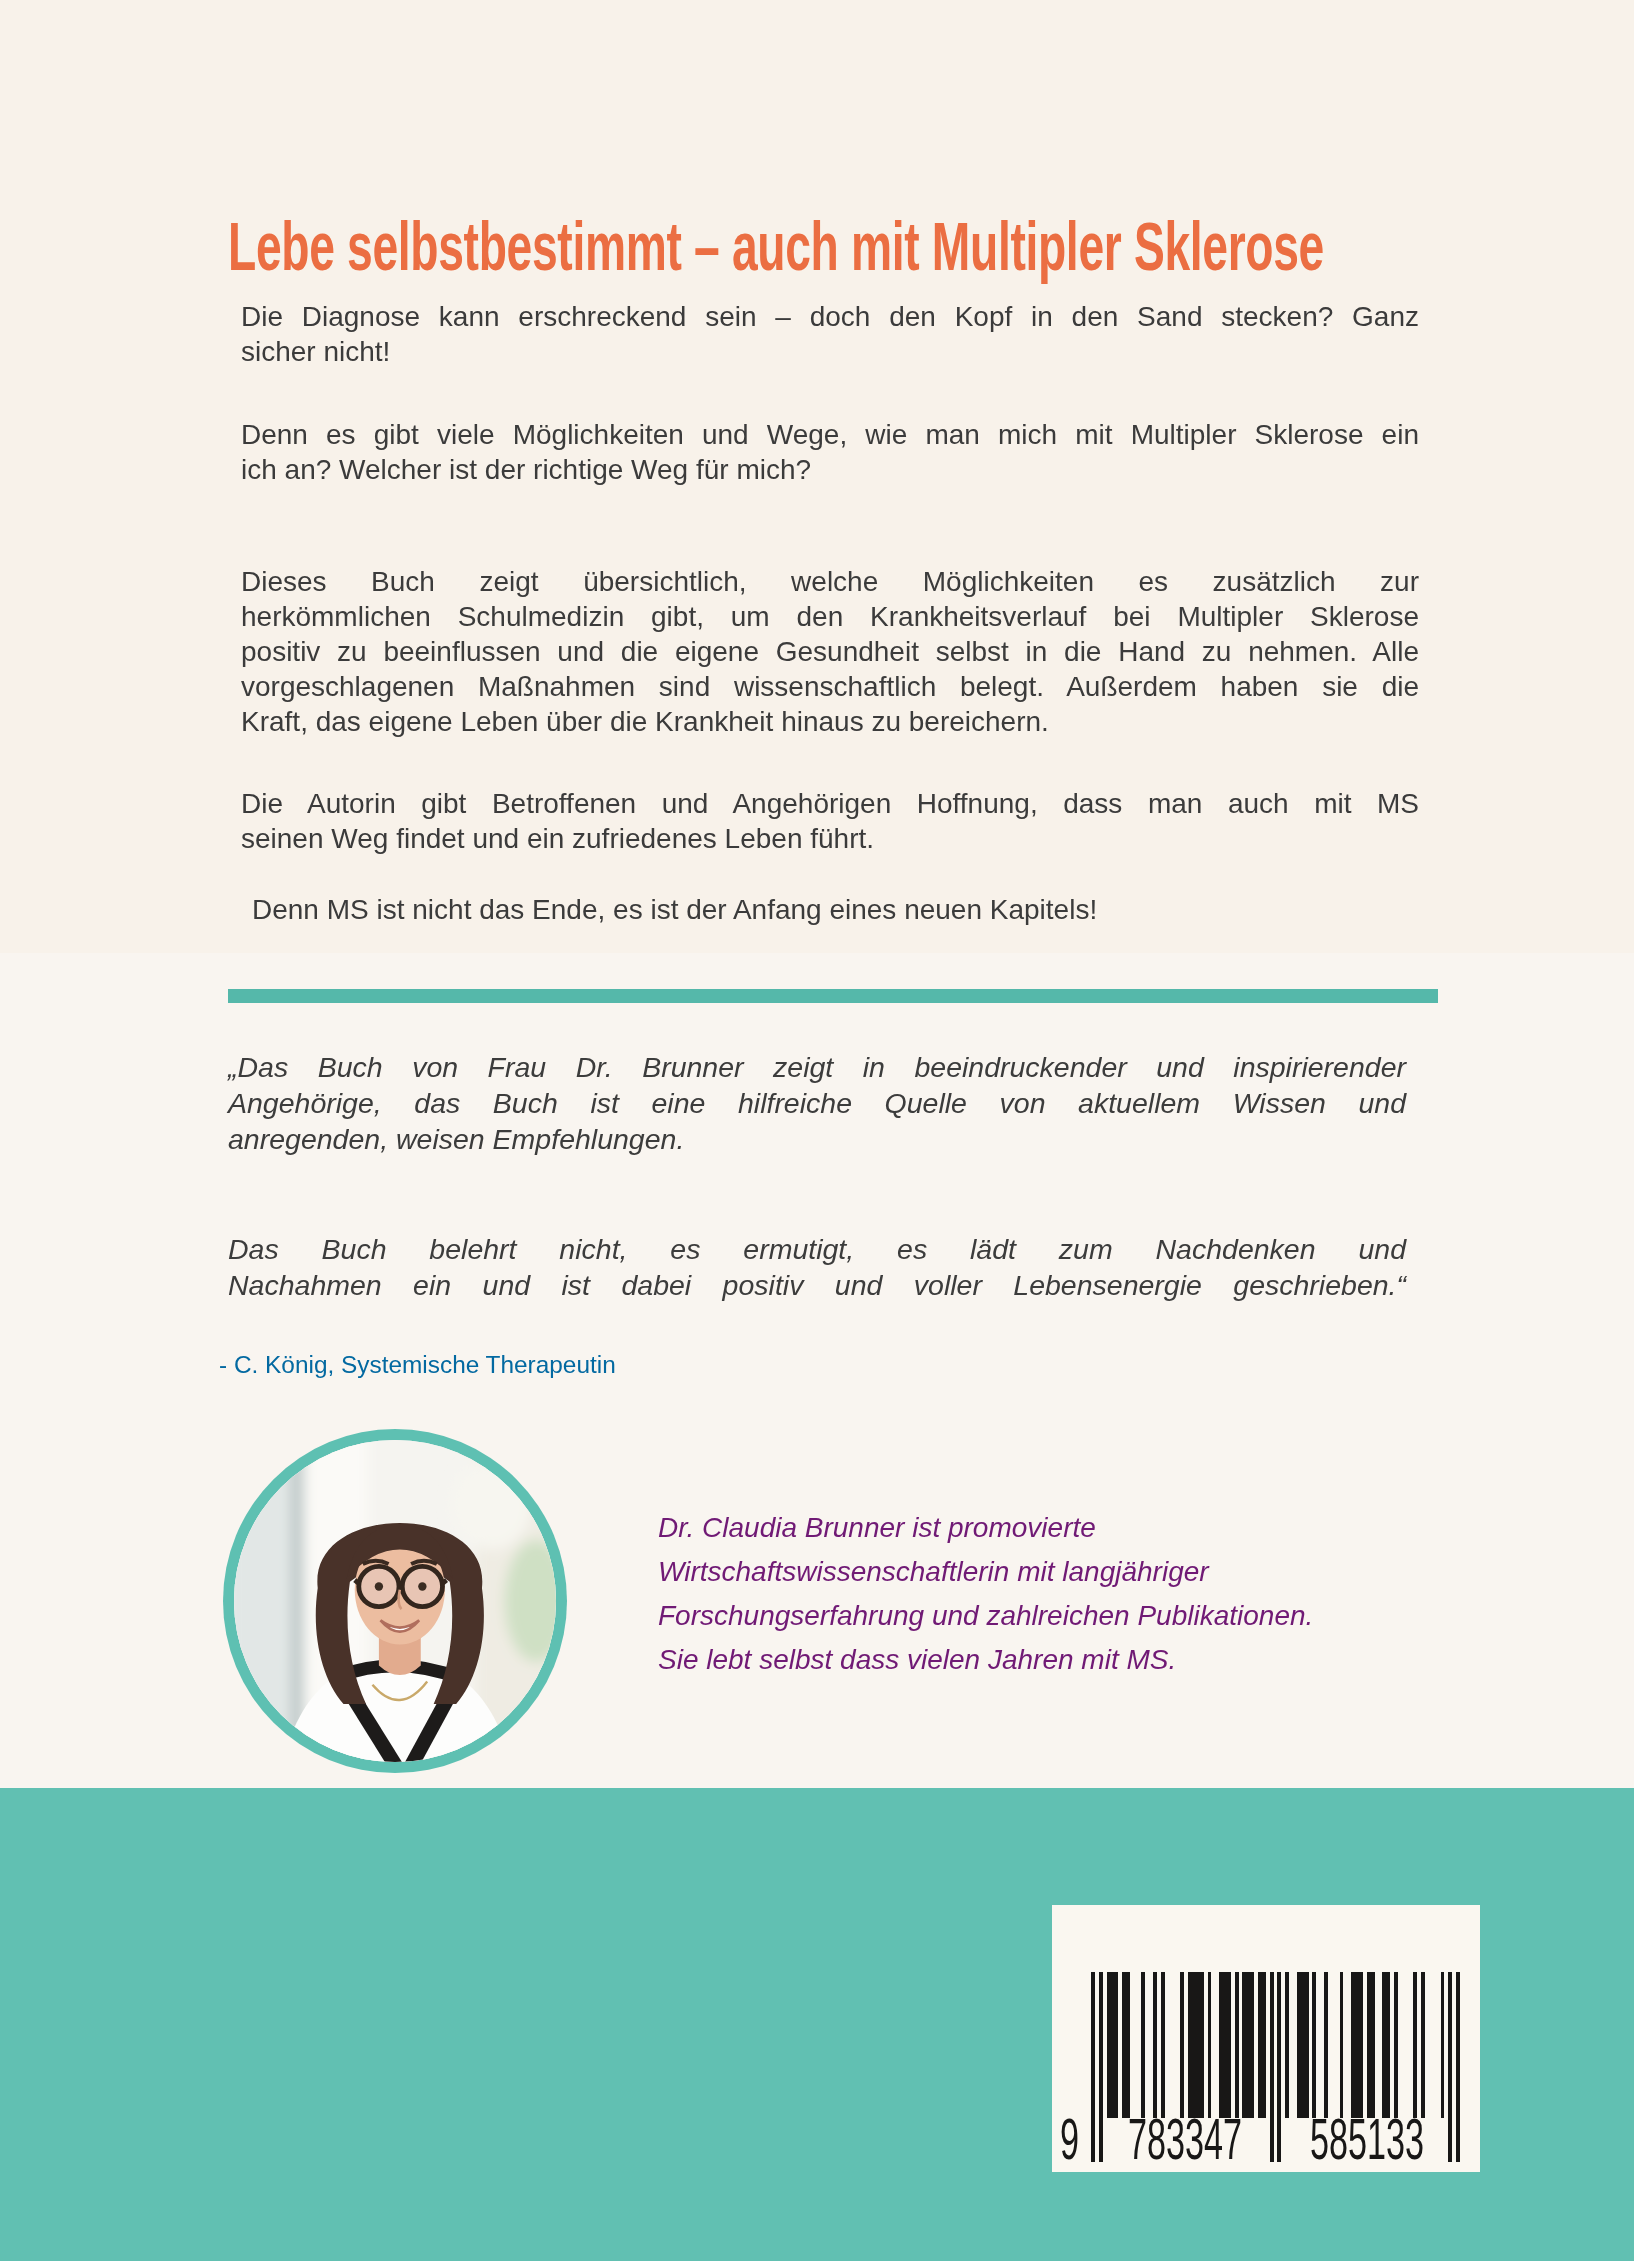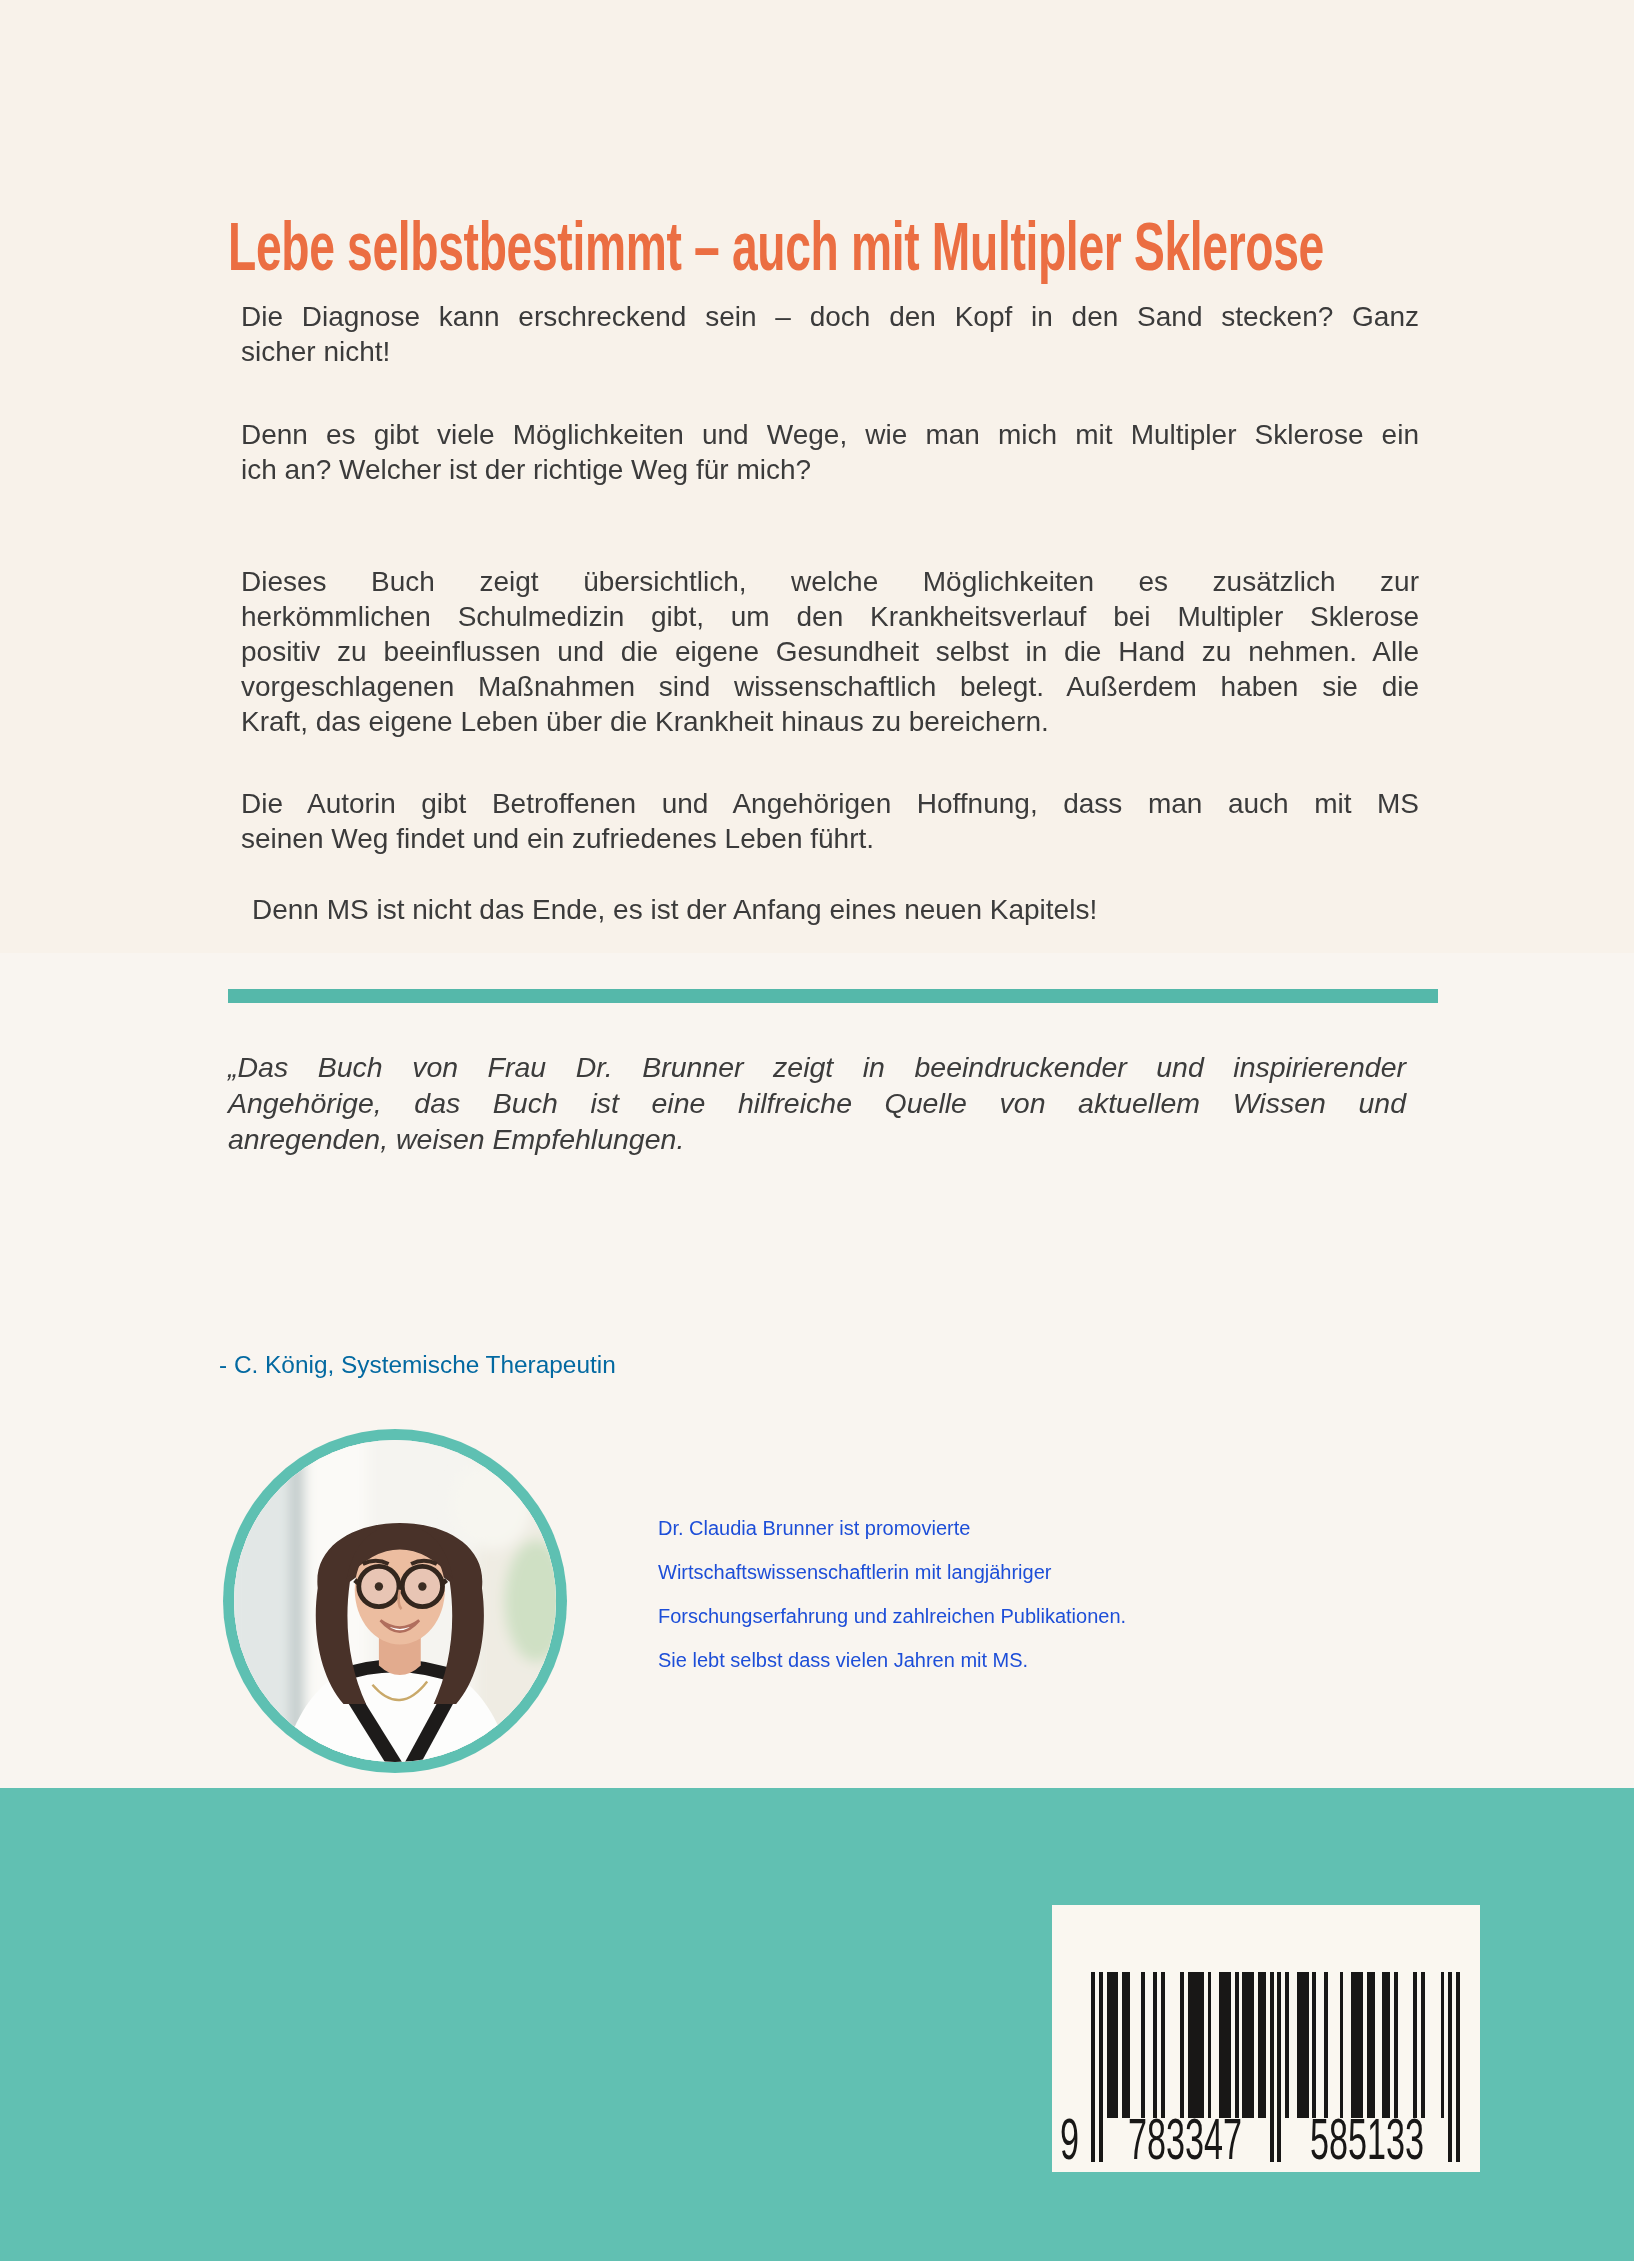--- a/index.html
+++ b/index.html
@@ -46,21 +46,21 @@
   .author-photo{
     position:absolute;left:223px;top:1429px;width:344px;height:344px;
     border-radius:50%;background:var(--ring);
   }
   .author-photo .inner{
     position:absolute;left:11px;top:11px;width:322px;height:322px;
     border-radius:50%;overflow:hidden;background:#f4f3ef;
   }
   .author-photo svg{display:block;width:100%;height:100%;}
 
-  .bio{position:absolute;left:658px;top:1506px;width:769px;font-size:20px;line-height:44px;color:#1d4ed8;}
+  .bio{position:absolute;left:658px;top:1506px;width:769px;font-size:28px;line-height:44px;color:#701a75;font-style:italic;}
 
   .barcode-box{position:absolute;left:1052px;top:1905px;width:428px;height:267px;background:var(--box-bg);}
   .barcode-bars{position:absolute;left:39px;top:67px;width:369px;height:190px;}
   .isbn-digits span{
     position:absolute;top:206px;font-size:57px;line-height:1;color:var(--bar);
     transform:scaleX(0.6);transform-origin:left top;white-space:nowrap;
   }
   .digit-prefix{left:8.1px;}
   .digits-left{left:76px;}
   .digits-right{left:258px;}
@@ -97,20 +97,24 @@
   <div class="copy p5">
       <div class="line">Denn MS ist nicht das Ende, es ist der Anfang eines neuen Kapitels!</div>
     </div>
 
   <div class="divider"></div>
 
   <div class="quote q1">
       <div class="line j">„Das Buch von Frau Dr. Brunner zeigt in beeindruckender und inspirierender</div>
       <div class="line j">Angehörige, das Buch ist eine hilfreiche Quelle von aktuellem Wissen und</div>
       <div class="line">anregenden, weisen Empfehlungen.</div>
+    </div>
+  <div class="quote q2">
+      <div class="line j">Das Buch belehrt nicht, es ermutigt, es lädt zum Nachdenken und</div>
+      <div class="line j">Nachahmen ein und ist dabei positiv und voller Lebensenergie geschrieben.“</div>
     </div>
   <div class="attribution">- C. König, Systemische Therapeutin</div>
 
   <div class="author-photo">
     <div class="inner">
       <svg viewBox="0 0 200 200" xmlns="http://www.w3.org/2000/svg">
         <defs>
           <filter id="soft" x="-30%" y="-30%" width="160%" height="160%">
             <feGaussianBlur stdDeviation="4"></feGaussianBlur>
           </filter>

